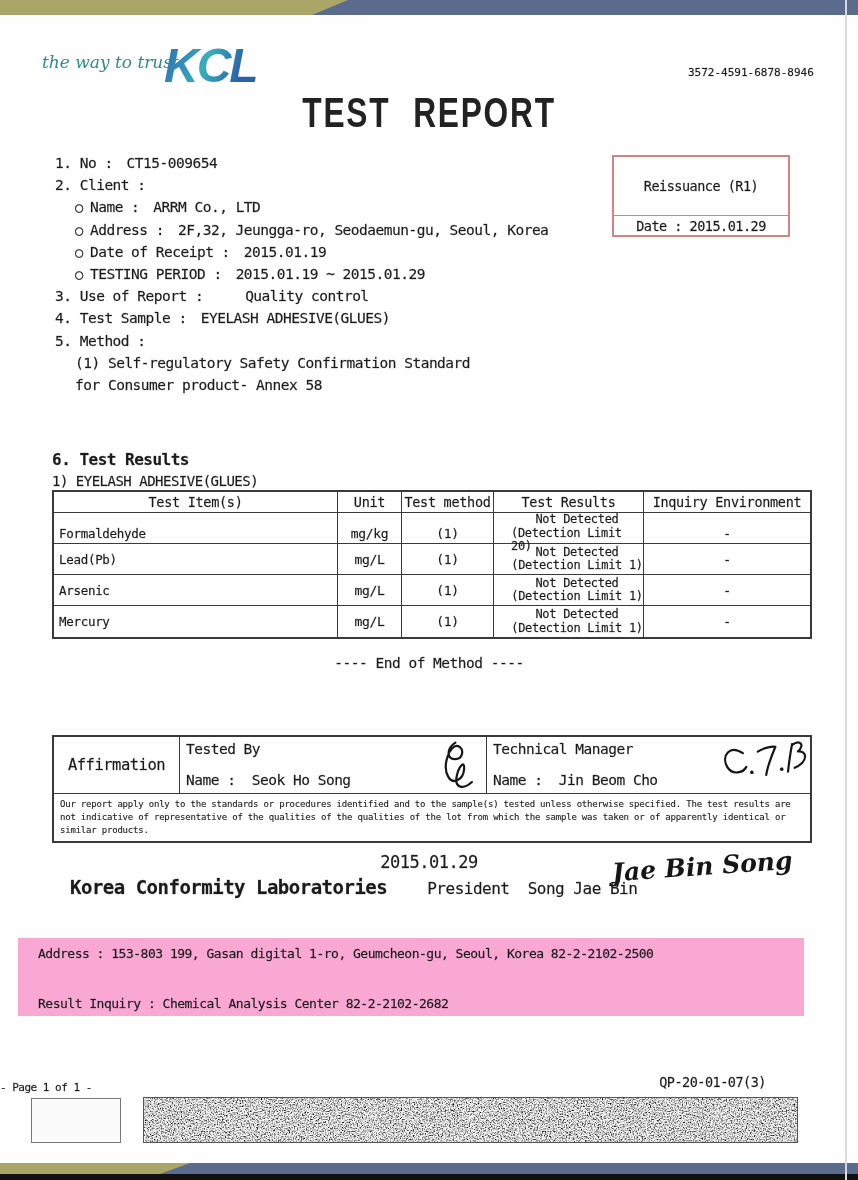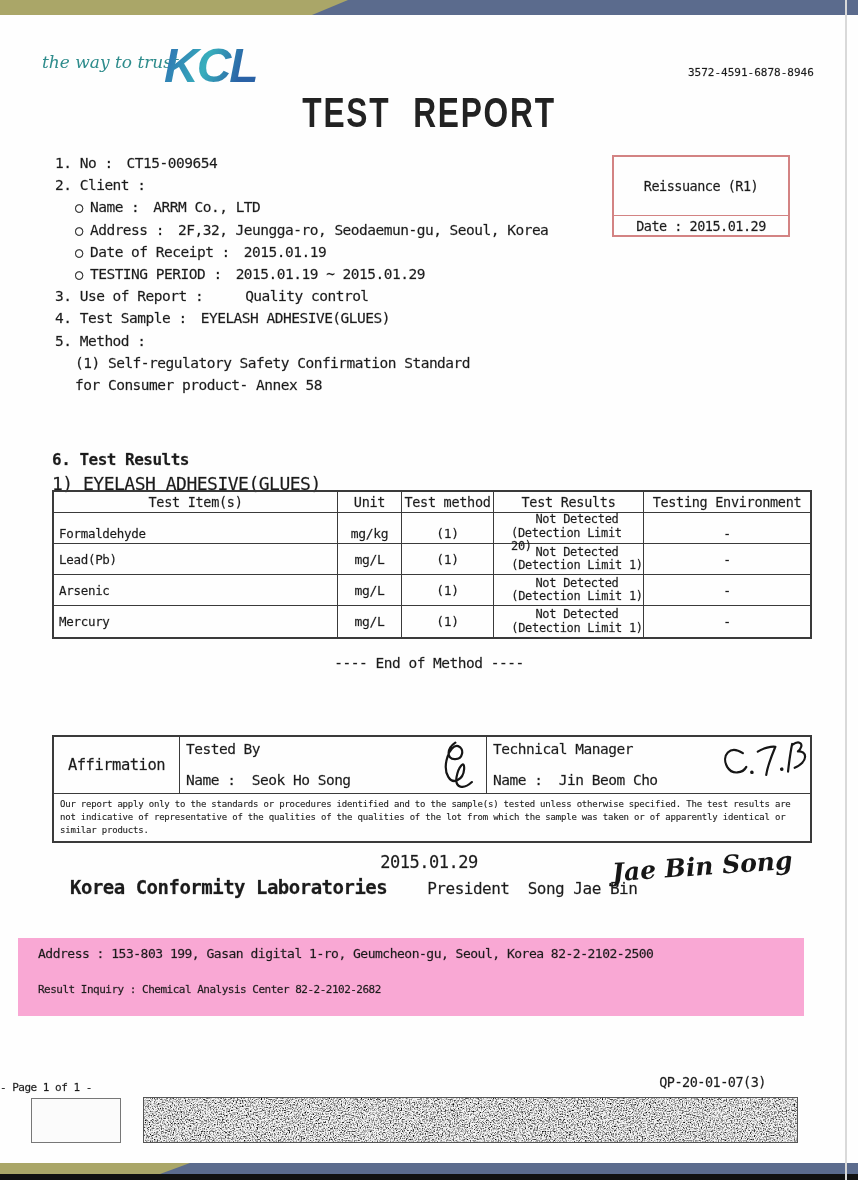--- a/index.html
+++ b/index.html
@@ -33,21 +33,21 @@
   .reissue .row+.row{border-top:1px solid #d38383;}
   
   .info{position:absolute;left:55px;top:152px;font-size:14.5px;}
   .info .line{height:22.2px;display:flex;align-items:center;white-space:pre;}
   .info .indent{padding-left:20px;}
   .info .bullet{margin-right:7px;font-size:14px;}
   .info .gap{width:14px;display:inline-block;}
   .info .biggap{width:42px;display:inline-block;}
   
   .res-head{position:absolute;left:52px;top:450px;font-size:16px;font-weight:bold;letter-spacing:-0.5px;-webkit-text-stroke:0.3px rgba(20,20,20,0.55);}
-  .res-sub{position:absolute;left:52px;top:473px;font-size:18px;letter-spacing:-0.5px;-webkit-text-stroke:0.3px rgba(20,20,20,0.55);}
+  .res-sub{position:absolute;left:52px;top:473px;font-size:14px;letter-spacing:-0.5px;-webkit-text-stroke:0.3px rgba(20,20,20,0.55);}
   .rtable{position:absolute;left:52px;top:490px;width:760px;border:2px solid #3a3a3a;}
   .trow{display:grid;grid-template-columns:284px 64px 92px 150px 166px;}
   .trow>div{border-right:1px solid #3a3a3a;display:flex;align-items:center;justify-content:center;
         flex-direction:column;font-size:13px;letter-spacing:-0.3px;}
   .trow>div:last-child{border-right:none;}
   .trow.header{height:21px;border-bottom:1px solid #3a3a3a;}
   .trow.header>div{font-size:13.5px;}
   .trow.body{height:31px;border-bottom:1px solid #3a3a3a;}
   .trow.body:last-child{border-bottom:none;}
   .trow.body .item{align-items:flex-start;justify-content:center;padding-left:5px;font-size:12.5px;}
@@ -67,21 +67,21 @@
   
   .issue-date{position:absolute;left:0;top:852px;width:858px;text-align:center;font-size:17px;}
   .org-row{position:absolute;left:70px;top:876px;display:flex;align-items:baseline;}
   .org-name{font-size:19px;font-weight:bold;letter-spacing:-0.5px;}
   .pres{margin-left:40px;font-size:16px;white-space:pre;}
   .pres-sig{position:absolute;left:612px;top:852px;font-family:"DejaVu Serif",serif;font-style:italic;
         font-weight:bold;font-size:25px;transform:rotate(-4deg);letter-spacing:0;-webkit-text-stroke:0;color:#161616;white-space:nowrap;}
   
   .footer-block{position:absolute;left:18px;top:938px;width:786px;height:78px;background:#f9a8d4;}
   .footer-block .l1{position:absolute;left:20px;top:8px;font-size:13px;}
-  .footer-block .l2{position:absolute;left:20px;top:45px;font-size:11px;text-align:center;}
+  .footer-block .l2{position:absolute;left:20px;top:58px;font-size:13px;text-align:center;}
   .page-line{position:absolute;left:0;top:1081px;width:858px;text-align:left;font-size:11px;}
   .doc-code{position:absolute;right:92px;top:1074px;font-size:13.5px;}
   .white-box{position:absolute;left:31px;top:1098px;width:90px;height:45px;background:#fbfbfb;border:1.5px solid #777;}
   .noise-wrap{position:absolute;left:143px;top:1097px;width:655px;height:46px;border:1px solid #555;background:#f4f4f4;}
   svg.sig path{fill:none;stroke:#161616;stroke-width:2.2;stroke-linecap:round;stroke-linejoin:round;}
 </style>
 </head>
 <body>
 
 <div id="page">
@@ -150,21 +150,21 @@
 
   <div class="res-head">6. Test Results</div>
   <div class="res-sub">1) EYELASH ADHESIVE(GLUES)</div>
 
   <div class="rtable mono">
     <div class="trow header">
       <div>Test Item(s)</div>
       <div>Unit</div>
       <div>Test method</div>
       <div>Test Results</div>
-      <div>Testing Environment</div>
+      <div>Inquiry Environment</div>
     </div>
     <div class="trow body">
       <div class="item">Formaldehyde</div>
       <div>mg/kg</div>
       <div>(1)</div>
       <div class="result">
         <div>Not Detected</div>
         <div>(Detection Limit 20)</div>
       </div>
       <div>-</div>

